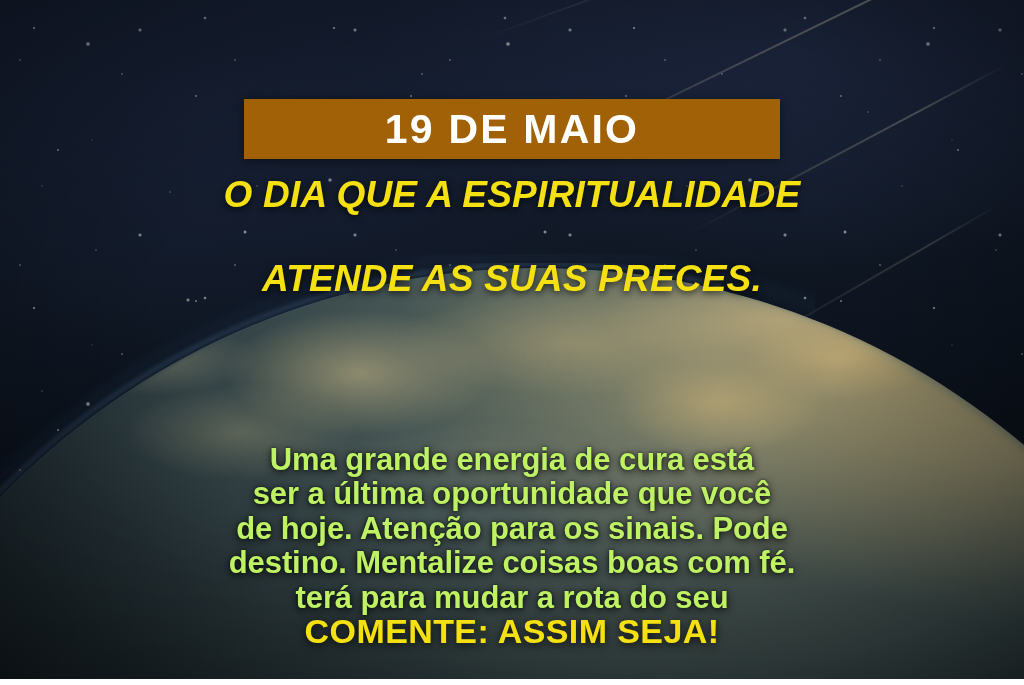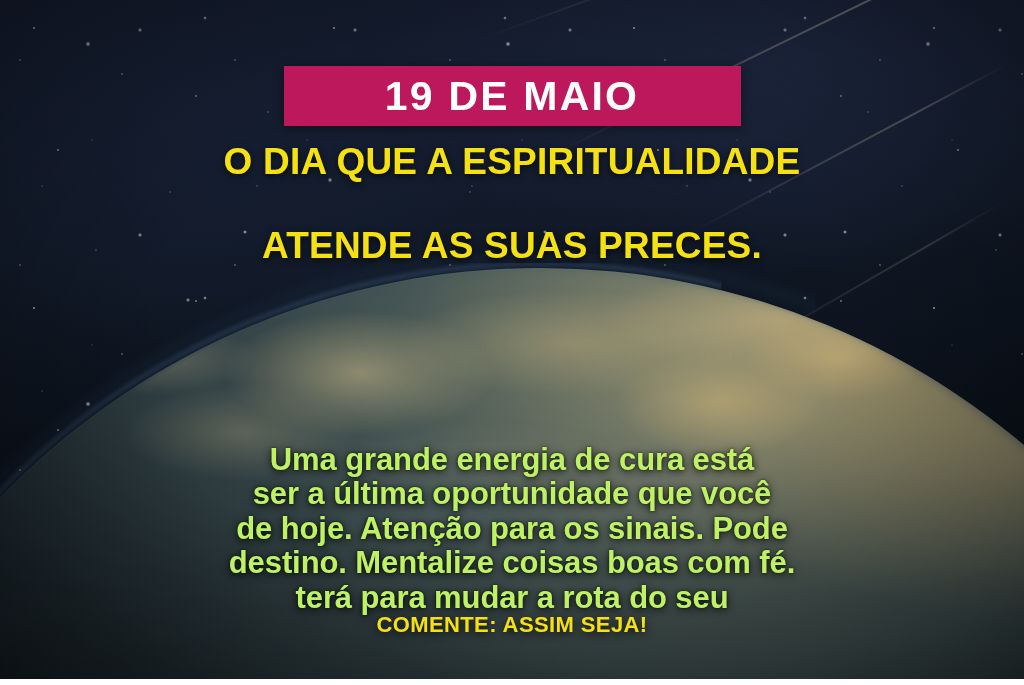--- a/index.html
+++ b/index.html
@@ -181,23 +181,23 @@
   
   .content {
     position: absolute;
     inset: 0;
     display: flex;
     flex-direction: column;
     align-items: center;
   }
 
   .date-banner {
-    margin-top: 66px;
-    background: #be185d;
-    width: 457px;
+    margin-top: 99px;
+    background: #a16207;
+    width: 536px;
     height: 60px;
     display: flex;
     align-items: center;
     justify-content: center;
     box-shadow: 0 2px 10px rgba(0,0,0,.45);
   }
   .date-banner-text {
     color: #ffffff;
     font-size: 41px;
     font-weight: bold;
@@ -210,20 +210,21 @@
   .headline {
     margin-top: 16px;
     color: #f5e012;
     font-size: 37px;
     font-weight: bold;
     line-height: 1.07;
     text-align: center;
     letter-spacing: .2px;
     text-shadow: 0 2px 7px rgba(0,0,0,.72);
     max-width: 900px;
+    font-style: italic;
   }
   .headline .l2 { display: block; margin-top: 44px; }
 
   .body-text {
     position: absolute;
     left: 50%;
     transform: translateX(-50%);
     top: 443px;
     width: 900px;
     color: #bef264;
@@ -235,21 +236,21 @@
     text-shadow: 0 2px 9px rgba(0,0,0,.85), 0 0 3px rgba(0,0,0,.6);
   }
   .body-text span { display: block; white-space: nowrap; }
 
   .cta {
     position: absolute;
     left: 50%;
     transform: translateX(-50%);
     top: 612px;
     color: #f5e012;
-    font-size: 22px;
+    font-size: 34px;
     font-weight: bold;
     letter-spacing: .4px;
     text-shadow: 0 2px 8px rgba(0,0,0,.8);
     white-space: nowrap;
   }
 
   .bottom-strip {
     position: absolute;
     left: 0;
     right: 0;

